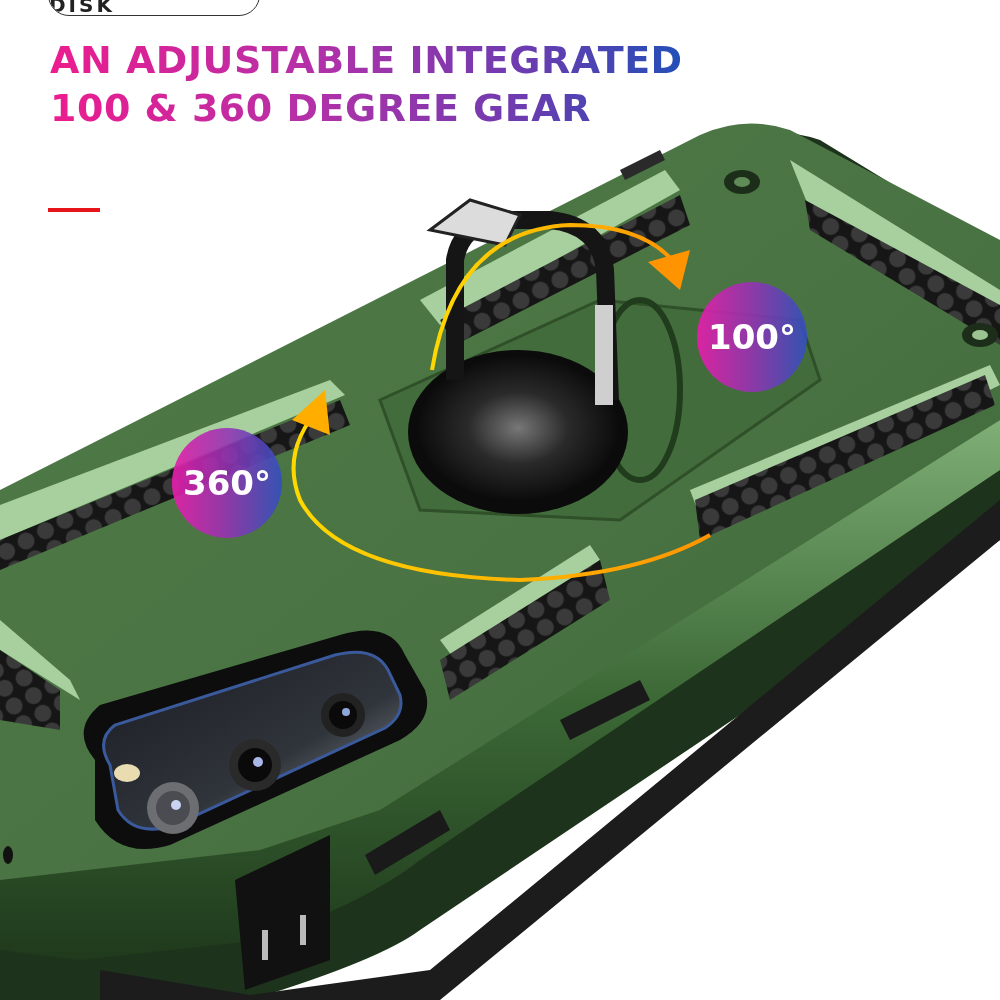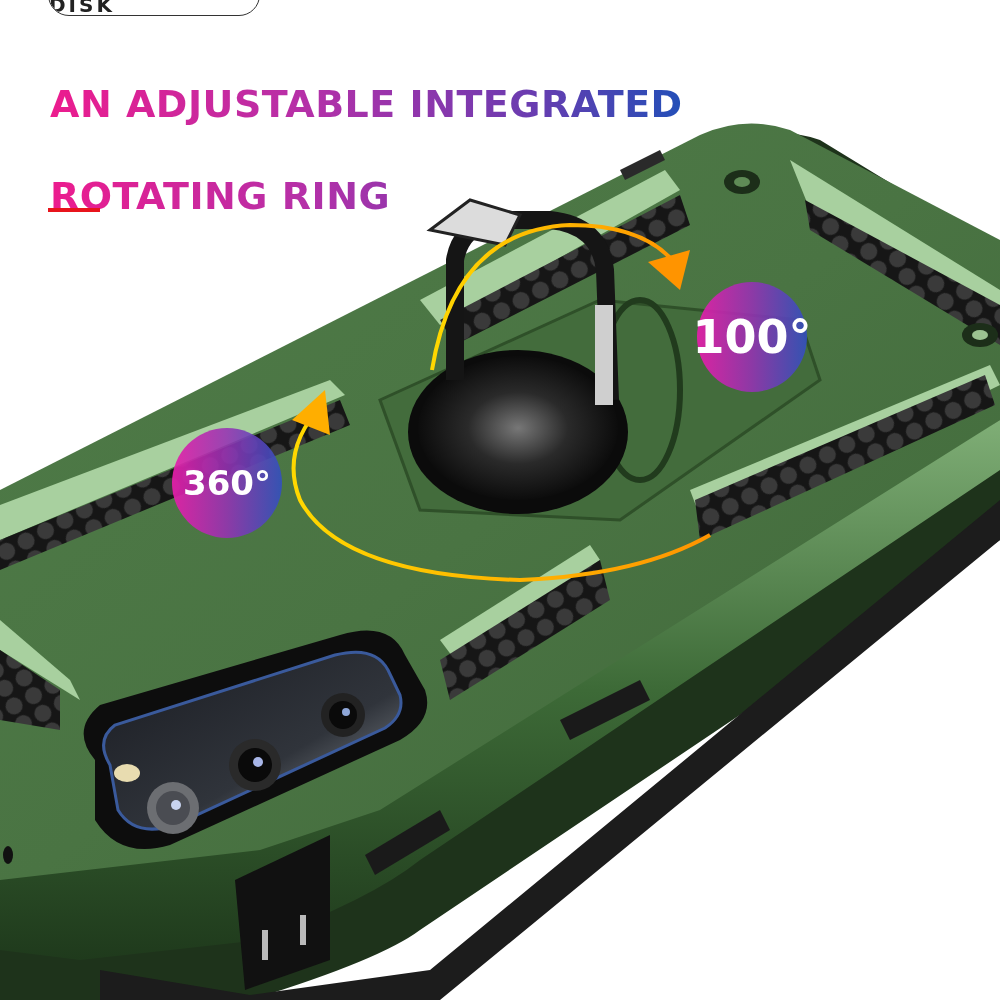--- a/index.html
+++ b/index.html
@@ -17,33 +17,33 @@
     }
     .pill span { transform: translateY(8px); display: inline-block; }
 
     .headline {
       position: absolute; left: 50px; top: 36px; width: 640px;
       font-family: "DejaVu Sans", sans-serif; font-weight: bold;
       font-size: 38px; line-height: 48px; letter-spacing: 0.5px;
       background: linear-gradient(90deg, #ec1c8e 0%, #b530a8 40%, #6a3cb0 75%, #1f50b8 100%);
       -webkit-background-clip: text; background-clip: text; color: transparent;
     }
-    .headline div { white-space: nowrap; margin-top: 44px; }
+    .headline div { white-space: nowrap; }
 
     .accent-line {
       position: absolute; left: 48px; top: 208px; width: 52px; height: 4px; background: #e8141c;
     }
 
     .badge {
       position: absolute; border-radius: 50%;
       background: linear-gradient(90deg, rgba(230,30,170,0.92) 0%, rgba(150,50,180,0.88) 50%, rgba(50,80,190,0.9) 100%);
       display: flex; align-items: center; justify-content: center;
       color: #fff; font-weight: bold; font-family: "DejaVu Sans", sans-serif;
     }
-    .badge-100 { left: 697px; top: 282px; width: 110px; height: 110px; font-size: 46px; }
+    .badge-100 { left: 697px; top: 282px; width: 110px; height: 110px; font-size: 34px; }
     .badge-360 { left: 172px; top: 428px; width: 110px; height: 110px; font-size: 34px; }
   </style>
 </head>
 <body>
 
 <svg class="scene" viewBox="0 0 1000 1000" xmlns="http://www.w3.org/2000/svg">
   <defs>
     <linearGradient id="caseBody" x1="0" y1="0" x2="1" y2="1">
       <stop offset="0" stop-color="#4f7c48"></stop>
       <stop offset="0.5" stop-color="#4a7443"></stop>
@@ -157,21 +157,21 @@
     <path d="M292 420 L325 390 L330 435 Z" fill="#ffae00"></path>
   </g>
 </svg>
 
 <div class="pill">
   <span>THE GUIDE DISK</span>
 </div>
 
 <div class="headline">
   <div>AN ADJUSTABLE INTEGRATED</div>
-  <div>ROTATING RING</div>
+  <div>100 &amp; 360 DEGREE GEAR</div>
 </div>
 
 <div class="accent-line"></div>
 
 <div class="badge badge-100">
   <span>100°</span>
 </div>
 <div class="badge badge-360">
   <span>360°</span>
 </div>

